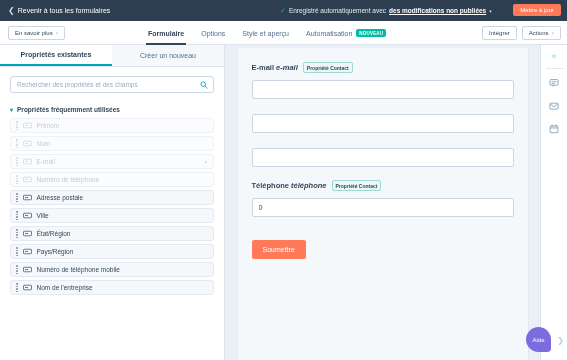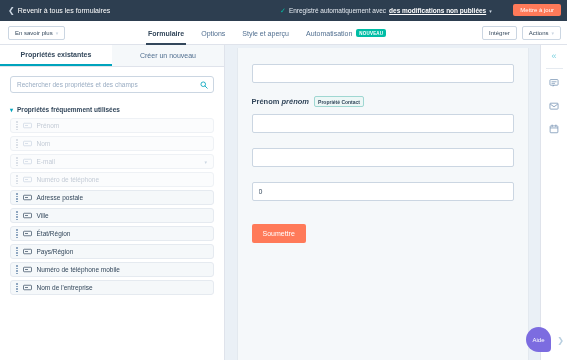--- a/index.html
+++ b/index.html
@@ -436,24 +436,27 @@
                 <rect x="1" y="2.5" width="16" height="9" rx="1.5" fill="none" stroke="#33475b" stroke-width="1.4"></rect>
                 <line x1="4" y1="7" x2="10" y2="7" stroke="#33475b" stroke-width="1.4"></line>
               </svg>
             </span>
             <span>Nom de l'entreprise</span>
           </div>
         </div>
     </div>
 
     <div class="center-panel">
-      <div class="form-card" id="form-card"><div class="form-field"><input class="field-input" type="text" value="" style=""></div><div class="form-field"><div class="field-label-row">
-              <span class="field-label"><span>Prénom</span> <em>prénom</em></span>
+      <div class="form-card" id="form-card"><div class="form-field"><div class="field-label-row">
+              <span class="field-label"><span>E-mail</span> <em>e-mail</em></span>
               <span class="prop-tag">Propriété Contact</span>
-            </div><input class="field-input" type="text" value="" style=""></div><div class="form-field"><input class="field-input" type="text" value="" style=""></div><div class="form-field"><input class="field-input" type="text" value="0" style=""></div><button class="btn-submit">Soumettre</button></div>
+            </div><input class="field-input" type="text" value="" style=""></div><div class="form-field"><input class="field-input" type="text" value="" style=""></div><div class="form-field"><input class="field-input" type="text" value="" style=""></div><div class="form-field"><div class="field-label-row">
+              <span class="field-label"><span>Téléphone</span> <em>téléphone</em></span>
+              <span class="prop-tag">Propriété Contact</span>
+            </div><input class="field-input" type="text" value="0" style=""></div><button class="btn-submit">Soumettre</button></div>
     </div>
 
     <div class="right-rail">
       <span class="rail-collapse">«</span>
       <div class="rail-sep"></div>
       <div class="rail-icon">
         <svg width="10" height="10" viewBox="0 0 16 16">
             <rect x="1.5" y="2.5" width="13" height="9" rx="1.3" fill="none" stroke="#7c98b6" stroke-width="1.3"></rect>
             <path d="M6 11.5v2.5l3-2.5z" fill="#7c98b6"></path>
             <line x1="4" y1="6" x2="12" y2="6" stroke="#7c98b6" stroke-width="1.2"></line>

